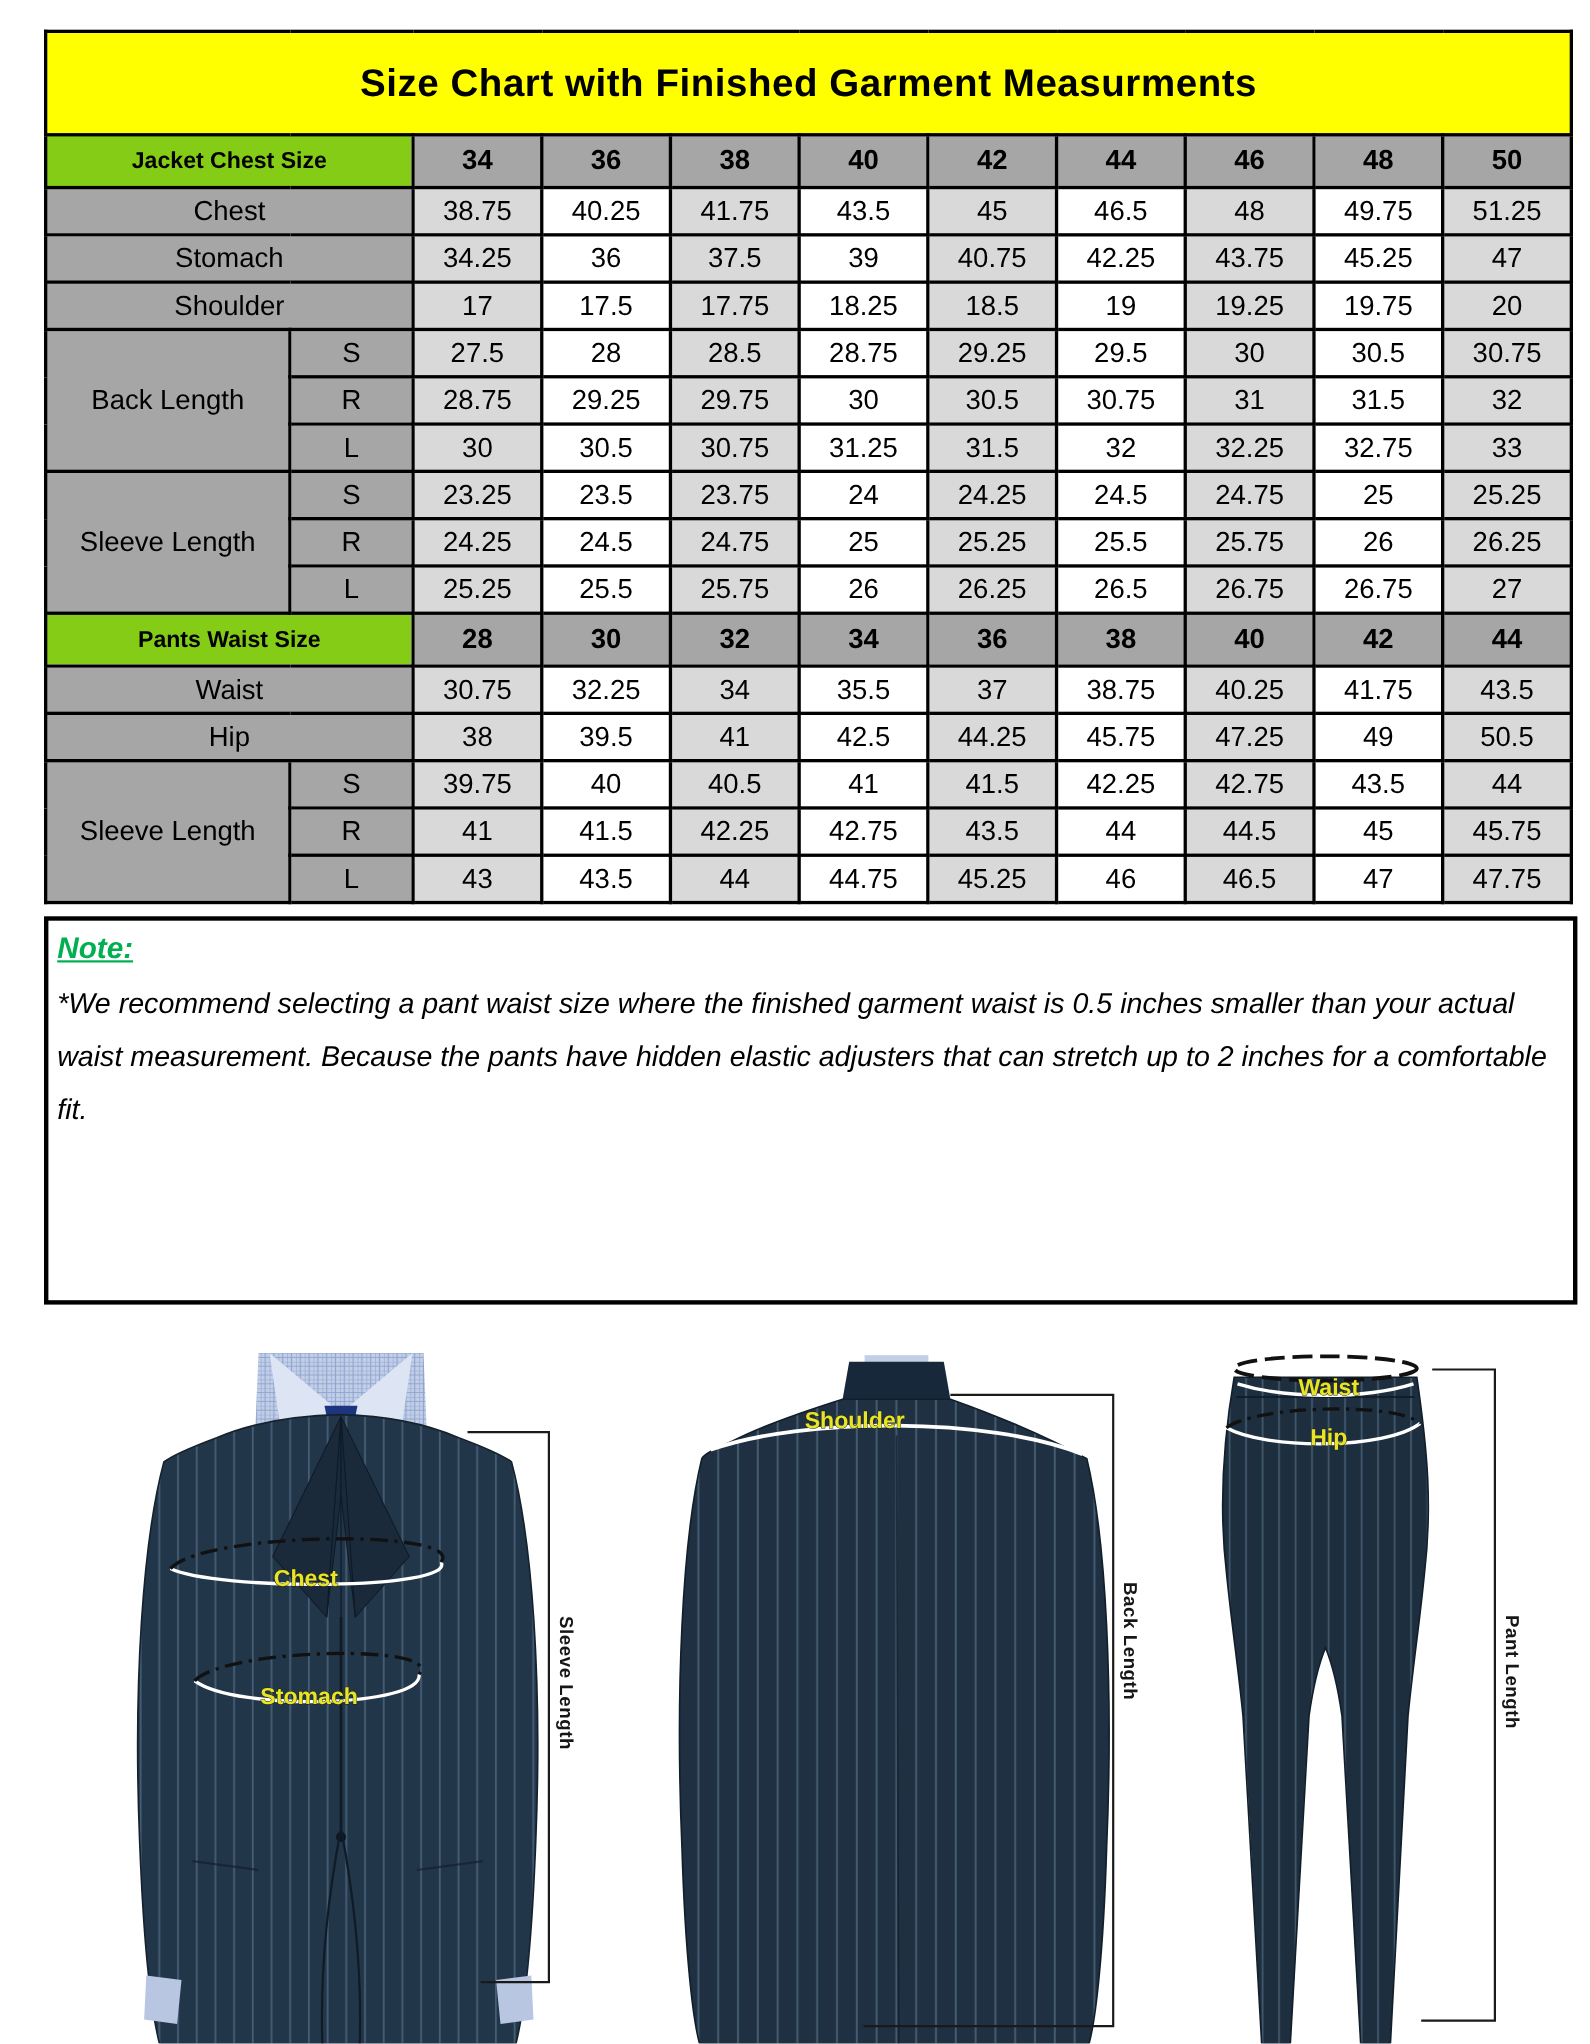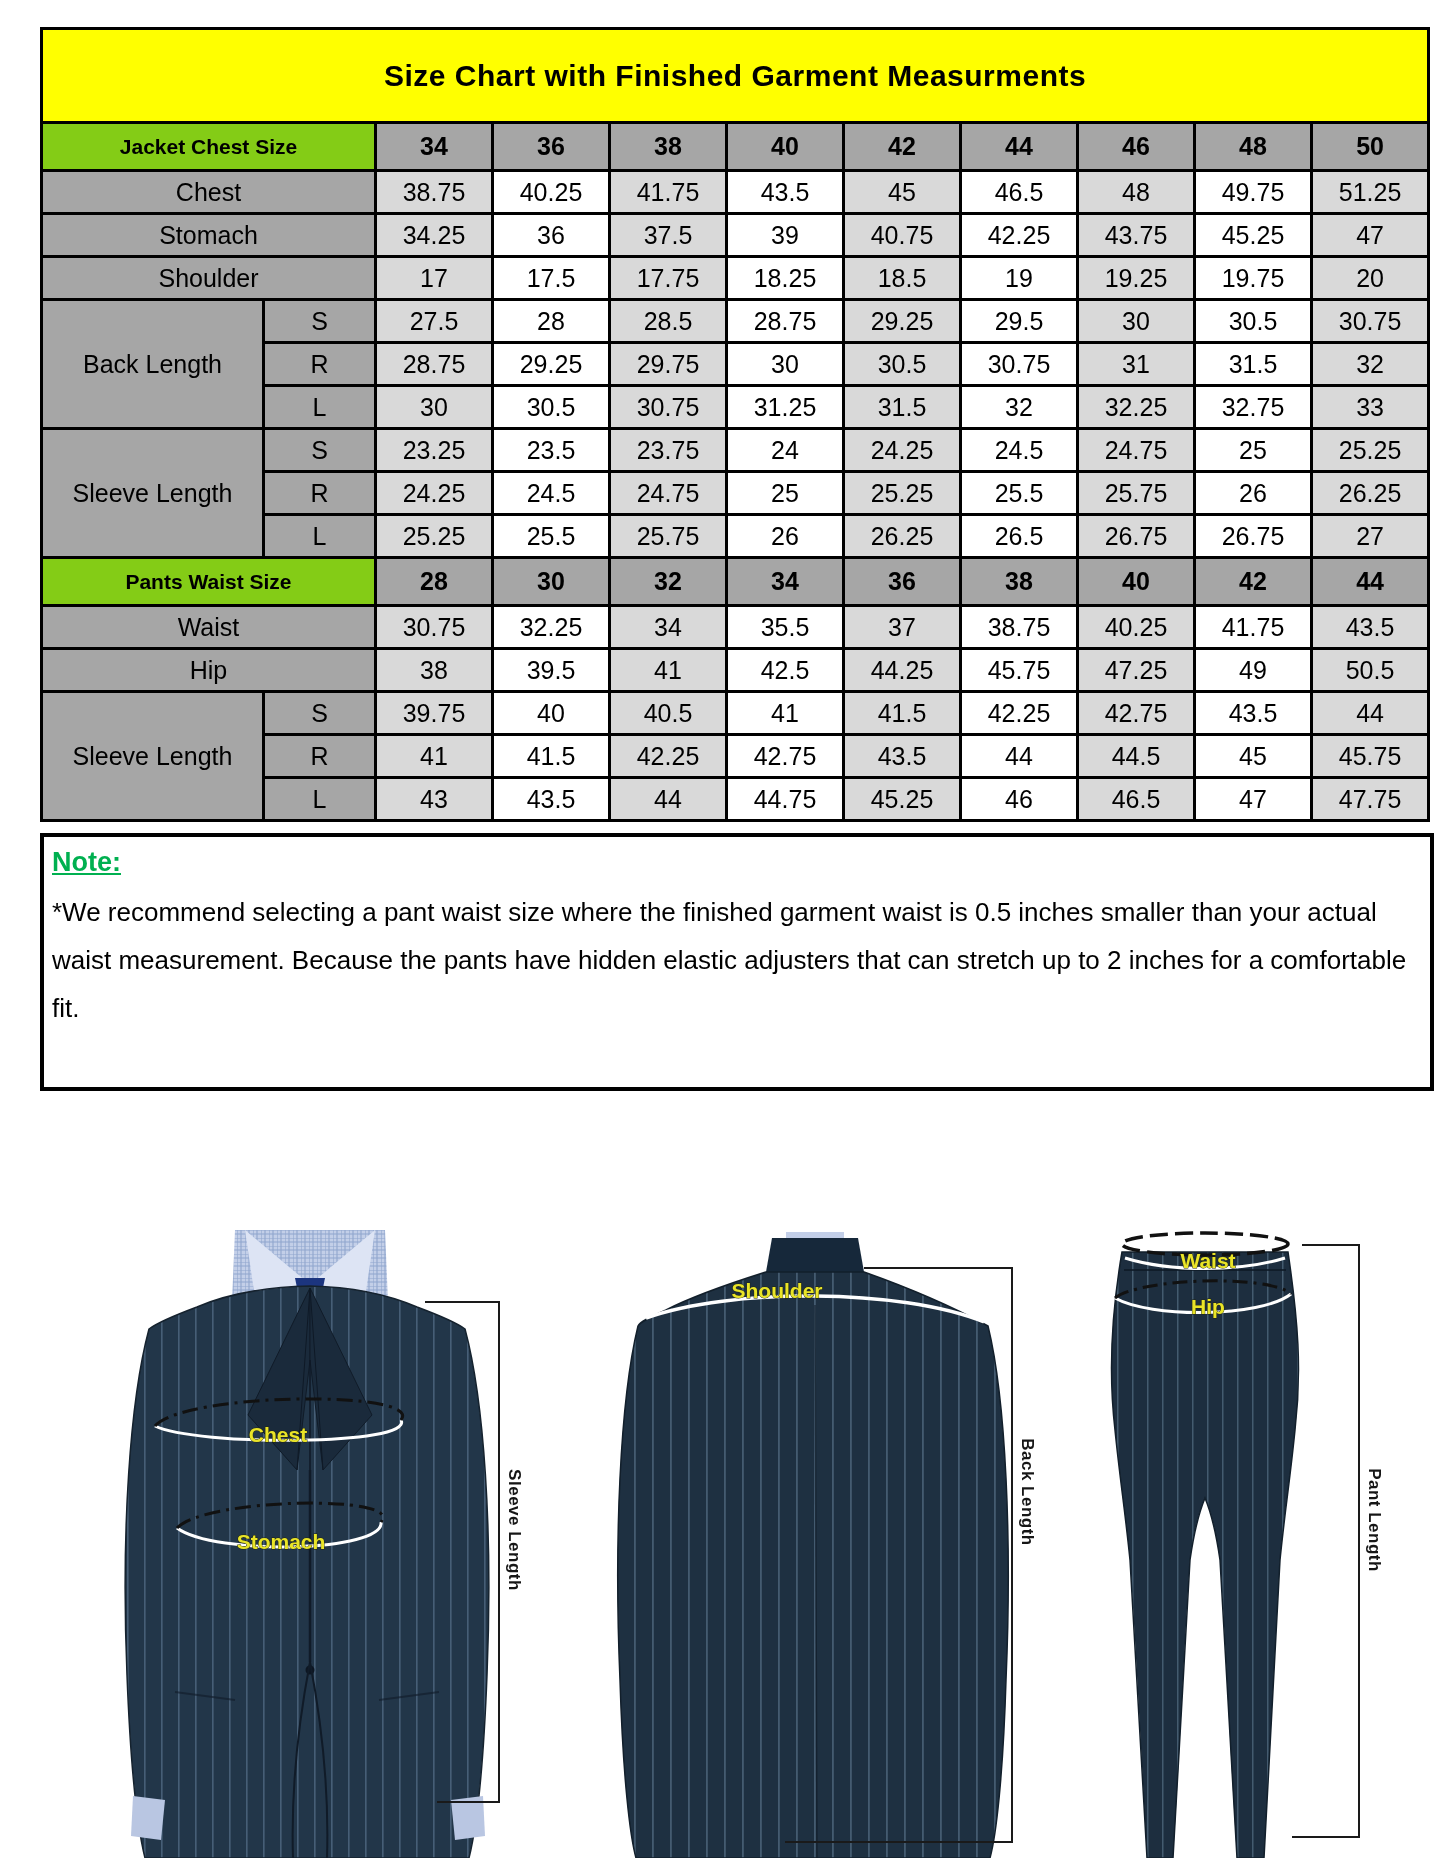--- a/index.html
+++ b/index.html
@@ -4,33 +4,33 @@
 <style>
   html,body { margin:0; padding:0; background:#ffffff; }
   .page { position:relative; width:1445px; height:1858px; background:#fff; overflow:hidden;
           font-family:"Liberation Sans", sans-serif; color:#000; }
 
   
   .chart-wrap { position:absolute; left:40px; top:27px; }
   table.size-chart { border-collapse:collapse; table-layout:fixed; width:1387px; }
   table.size-chart td { border:3px solid #000; text-align:center; vertical-align:middle;
                         padding:0; overflow:hidden; }
-  td.title-cell   { background:#ffff00; font-weight:bold; font-size:30px; height:91px;
+  td.title-cell   { background:#ffff00; font-weight:bold; font-size:35px; height:91px;
                     border-width:5px; letter-spacing:0.5px;margin-top:13px; }
   td.hdr-label    { background:#84cc16; font-weight:bold; font-size:21px; height:45px; }
   td.hdr-size     { background:#a6a6a6; font-weight:bold; font-size:25px; }
   td.row-label    { background:#a6a6a6; font-size:25px; height:40px; }
   td.fit-label    { background:#a6a6a6; font-size:25px; }
   td.val          { font-size:25px; height:40px; }
   td.c0           { background:#d9d9d9; }
   td.c1           { background:#ffffff; }
 
   
-  .note-box { position:absolute; left:40px; top:833px; width:1394px; height:258px;
-              border:4px solid #000; box-sizing:border-box; padding:6px 12px 0 8px; background:#fff; }
+  .note-box { position:absolute; left:40px; top:833px; width:1394px; height:353px;
+              border:4px solid #000; box-sizing:border-box; padding:6px 12px 0 8px; background:#fff;font-style:italic; }
   .note-heading { color:#00b050; font-weight:bold; font-size:27px; text-decoration:underline;
                   margin:4px 0 10px 0; }
   .note-box p { margin:0; font-size:26px; line-height:48px; }
 
   
   .figures { position:absolute; left:0; top:1228px; width:1445px; height:630px; overflow:hidden; }
   .fig { position:absolute; top:2px; }
   .fig-front { left:85px; }
   .fig-back  { left:590px; }
   .fig-pants { left:1080px; }

